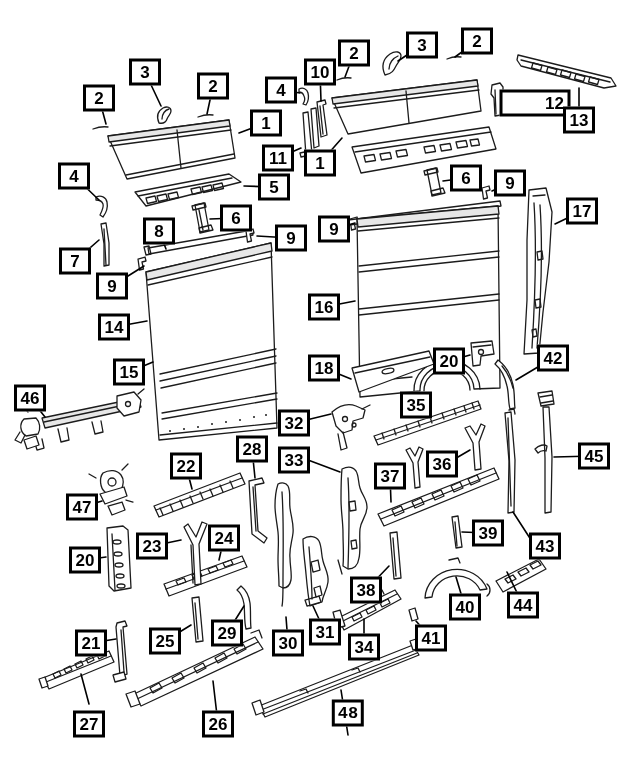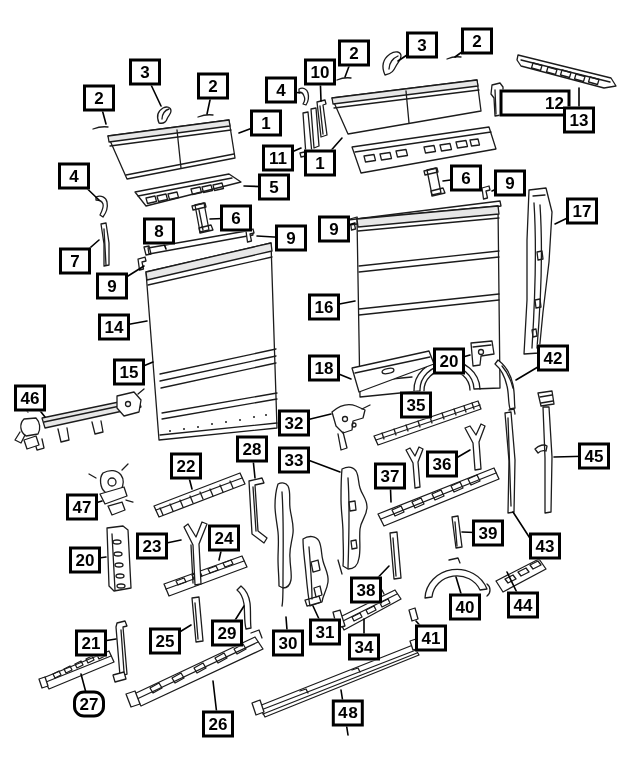--- a/index.html
+++ b/index.html
@@ -423,17 +423,17 @@
       <div class="callout" style="left: 91px; top: 643px;">21</div>
       <div class="callout" style="left: 165px; top: 641px;">25</div>
       <div class="callout" style="left: 227px; top: 633px;">29</div>
       <div class="callout" style="left: 288px; top: 643px; text-align: center;">30</div>
       <div class="callout" style="left: 325px; top: 632px;">31</div>
       <div class="callout" style="left: 366px; top: 590px;">38</div>
       <div class="callout" style="left: 364px; top: 647px;">34</div>
       <div class="callout" style="left: 431px; top: 638px;">41</div>
       <div class="callout" style="left: 465px; top: 607px;">40</div>
       <div class="callout" style="left: 523px; top: 605px;">44</div>
-      <div class="callout" style="left: 89px; top: 704px; border-radius: 11px;">27</div>
+      <div class="callout" style="left: 89px; top: 724px;">27</div>
       <div class="callout" style="left: 218px; top: 724px;">26</div>
       <div class="callout" style="left: 348px; top: 713px; font-family: Liberation Mono, monospace;">48</div>
     </div>
 </div>
 
 </body></html>

